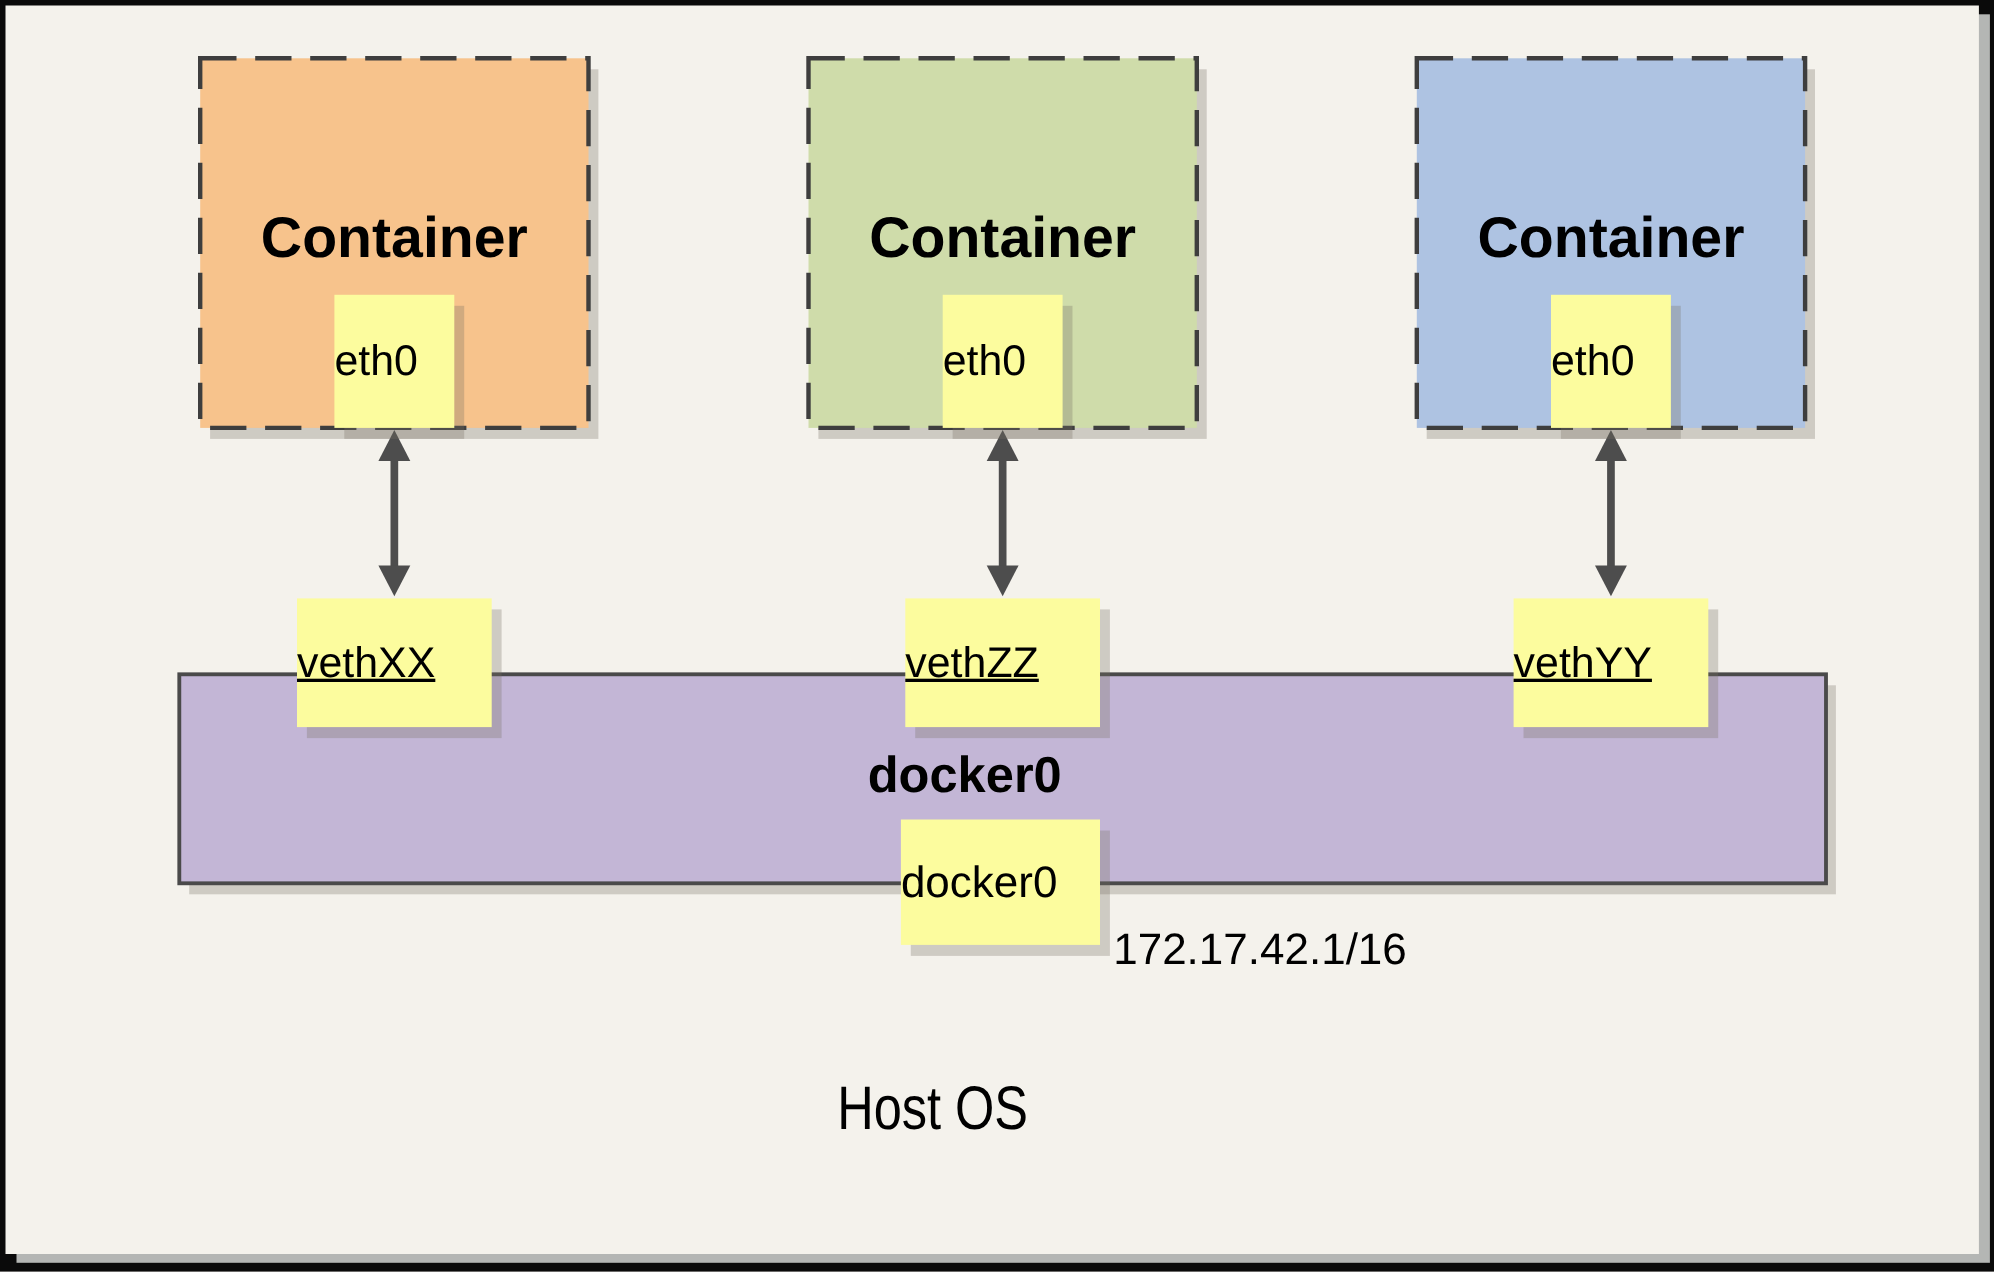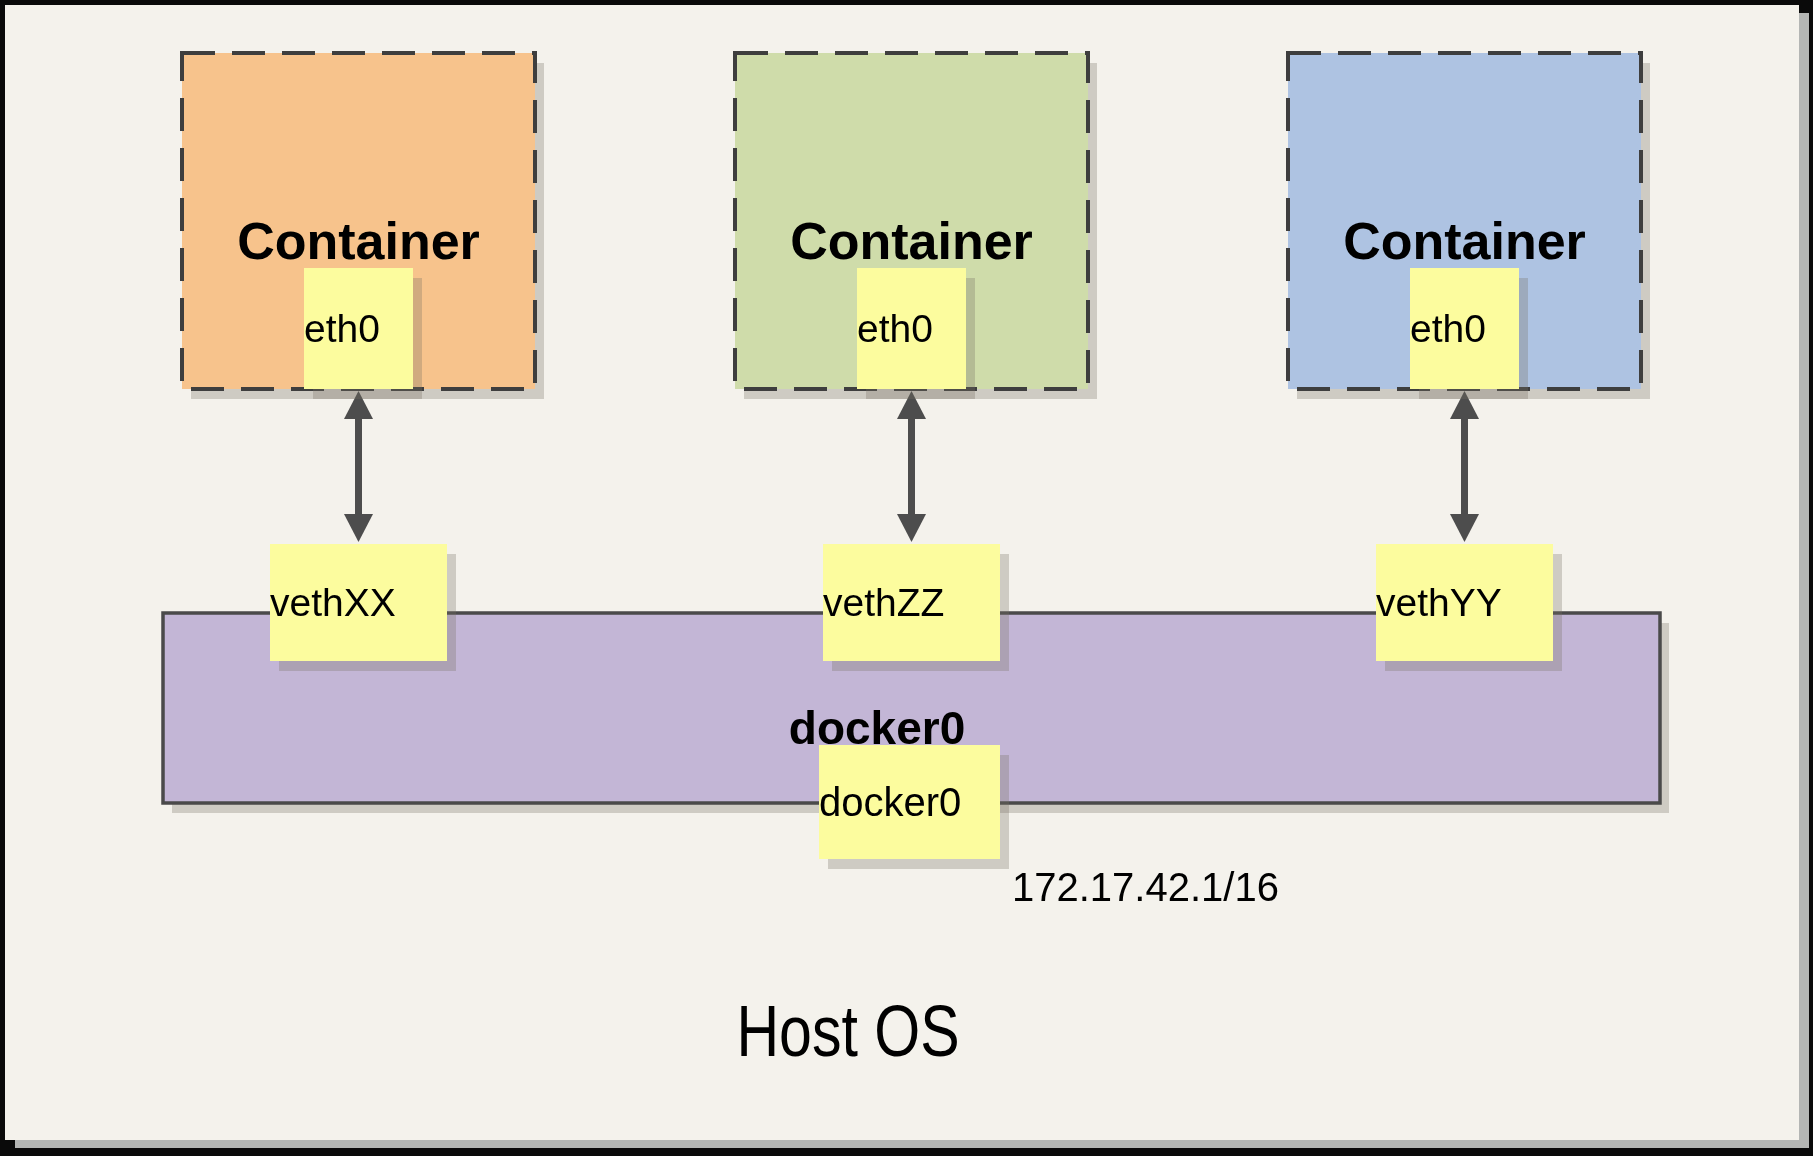--- a/index.html
+++ b/index.html
@@ -2,30 +2,30 @@
 <html><head>
 <meta charset="utf-8">
 <style>
   html,body{margin:0;padding:0;}
   body{width:1813px;height:1156px;overflow:hidden;
        font-family:"Liberation Sans",sans-serif;color:#000;}
   .frame{position:absolute;left:0;top:0;width:1813px;height:1156px;background:#0a0a0a;}
   .canvas{position:absolute;left:5px;top:5px;width:1794px;height:1135px;
           background:#F4F2EC;box-shadow:10px 8px 0 #b4b6b4;}
   .canvas > svg{position:absolute;left:0;top:0;}
-  .lbl{position:absolute;text-align:center;white-space:nowrap;margin-top:24px;}
+  .lbl{position:absolute;text-align:center;white-space:nowrap;}
   .container-label{width:353px;top:186px;font-size:52px;font-weight:bold;line-height:52px;}
   .note{position:absolute;display:flex;align-items:center;justify-content:flex-start;
         background:#FCFC9E;box-shadow:9px 10px 0 rgba(120,112,100,0.30);}
   .eth-box{width:109px;height:121px;top:263px;font-size:39px;}
-  .veth-box{width:177px;height:117px;top:539px;font-size:39px;}
+  .veth-box{width:177px;height:117px;top:539px;font-size:39px;text-decoration:underline;}
   .bridge-if-box{left:814px;top:740px;width:181px;height:114px;font-size:40px;}
   .bridge-label{left:672px;width:400px;top:671px;font-size:46px;font-weight:bold;line-height:56px;}
   .ip-label{left:1007px;top:838px;font-size:40px;line-height:40px;text-align:center;}
-  .host-label{left:543px;width:600px;top:958px;font-size:72px;line-height:88px;}
+  .host-label{left:543px;width:600px;top:958px;font-size:56px;line-height:88px;}
   .host-label span{display:inline-block;transform:scaleX(0.82);transform-origin:center;}
 </style>
 </head>
 <body>
 
 <div class="frame">
   <div class="canvas" style="background-color: rgb(244, 242, 236);">
 
     <svg width="1794" height="1135" viewBox="0 0 1794 1135">
 

